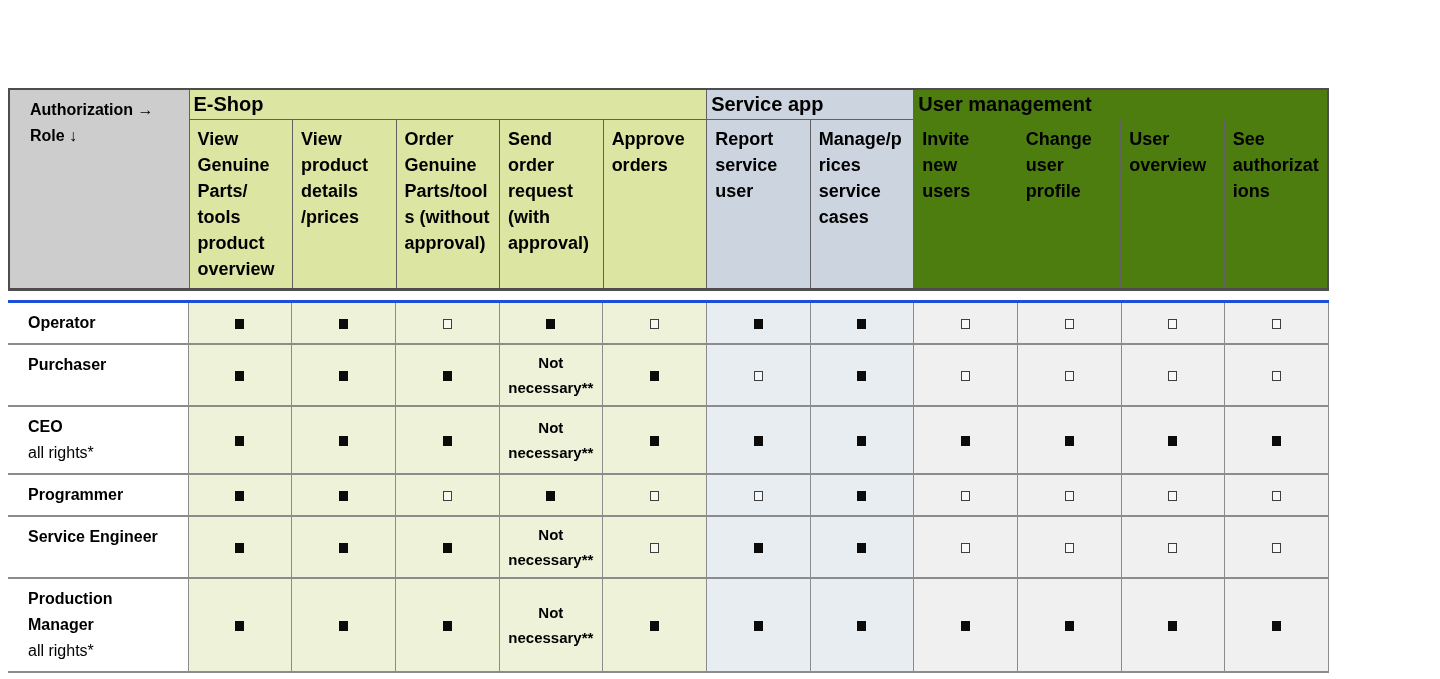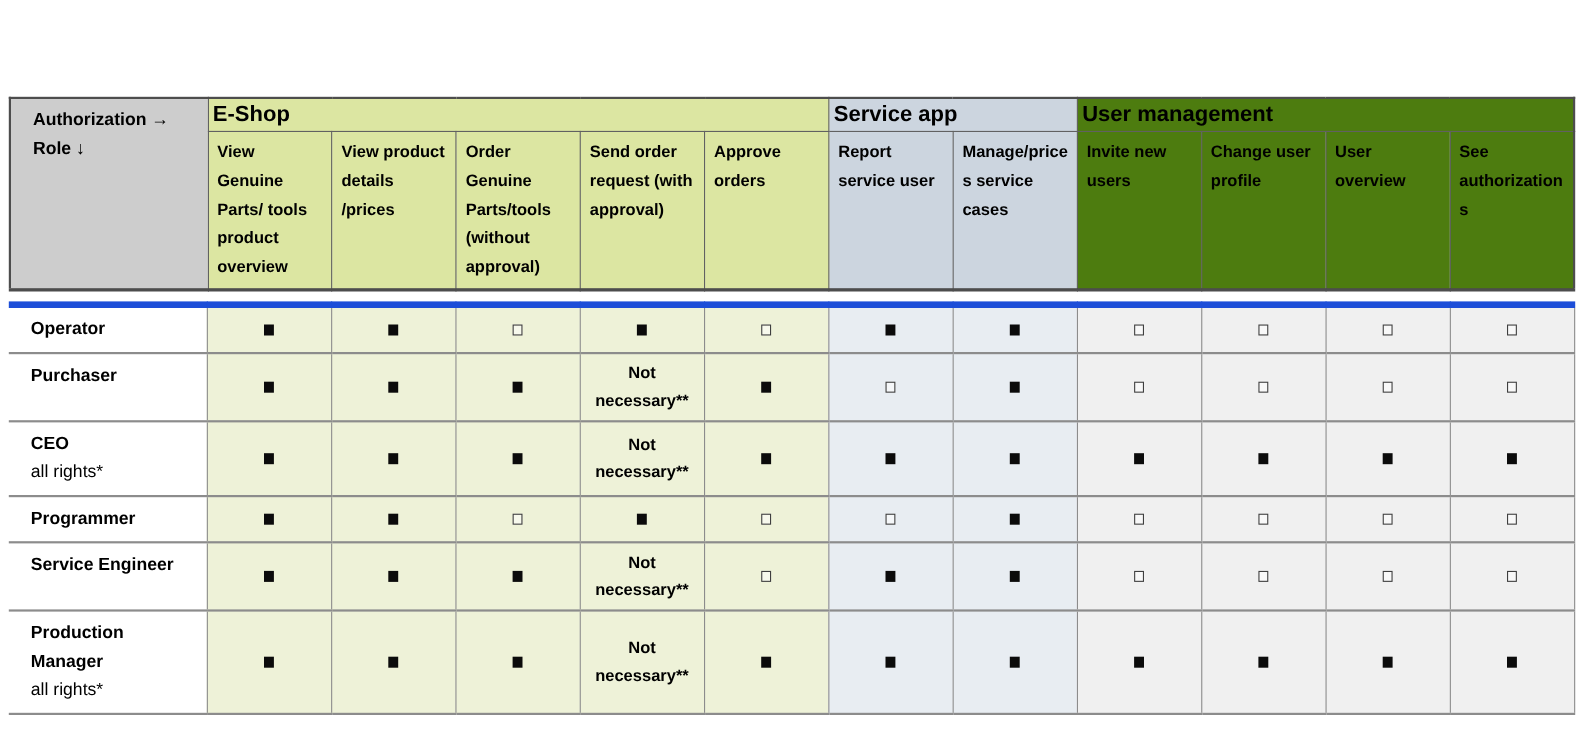--- a/index.html
+++ b/index.html
@@ -2,41 +2,41 @@
 <html><head>
 <meta charset="utf-8">
 <style>
   html,body{margin:0;padding:0}
   body{
     width:1440px;height:679px;background:#ffffff;color:#000;
     font-family:"Liberation Sans","DejaVu Sans",sans-serif;
     position:relative;overflow:hidden;
   }
   .wrap{position:absolute;left:8px;top:88px;width:1424px}
-  table{border-collapse:collapse;table-layout:fixed;width:1424px}
+  table{border-collapse:collapse;table-layout:fixed;width:1321px}
   col.role-col{width:180px}
 
   
   table.hdr{border:2px solid #4d4d4d;border-bottom:3px solid #4d4d4d}
   table.hdr th{border:1px solid #616161;font-weight:bold;text-align:left;vertical-align:top}
   th.corner{
     background:#cdcdcd;font-size:16px;line-height:26px;
     padding:7px 8px 0 20px;border-right:2px solid #4d4d4d;
   }
   th.group{text-align:center;font-size:20px;line-height:21px;padding:4px 4px;height:21px}
   th.colhead{
-    font-size:15px;line-height:26px;padding:6px 8px;height:128px;
+    font-size:18px;line-height:26px;padding:6px 8px;height:128px;
     overflow-wrap:break-word;word-break:break-word;
   }
   .bg-eshop-h{background:#dce6a2}
   .bg-service-h{background:#ccd5df}
   .bg-usermgmt-h{background:#4d7c0f}
 
   
-  table.bod{margin-top:9px;border-top:6px solid #1d4ed8;border-bottom:2px solid #6b6b6b;border-right:1px solid #8c8c8c}
+  table.bod{margin-top:9px;border-top:3px solid #1d4ed8;border-bottom:2px solid #6b6b6b;border-right:1px solid #8c8c8c}
   table.bod td{border:2px solid #8c8c8c;border-left-width:1px;border-right-width:1px}
   table.bod td.rolecell{border-left:none;background:#ffffff;vertical-align:top;
     padding:7px 8px 7px 20px;font-size:16px;line-height:26px}
   .role-name{font-weight:bold}
   .role-note{font-weight:normal}
   td.cell{text-align:center;vertical-align:middle;padding:5px 6px}
   .bg-eshop-b{background:#eef2d8}
   .bg-service-b{background:#e8edf2}
   .bg-usermgmt-b{background:#f0f0f0}
   .nn{font-size:15px;line-height:25px;font-weight:bold}

